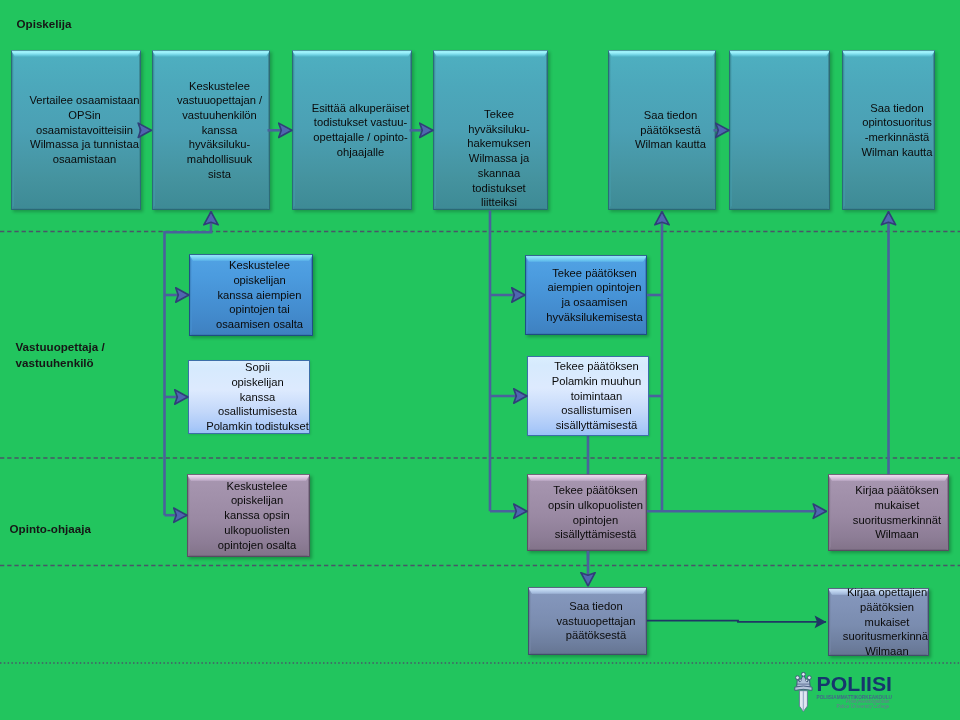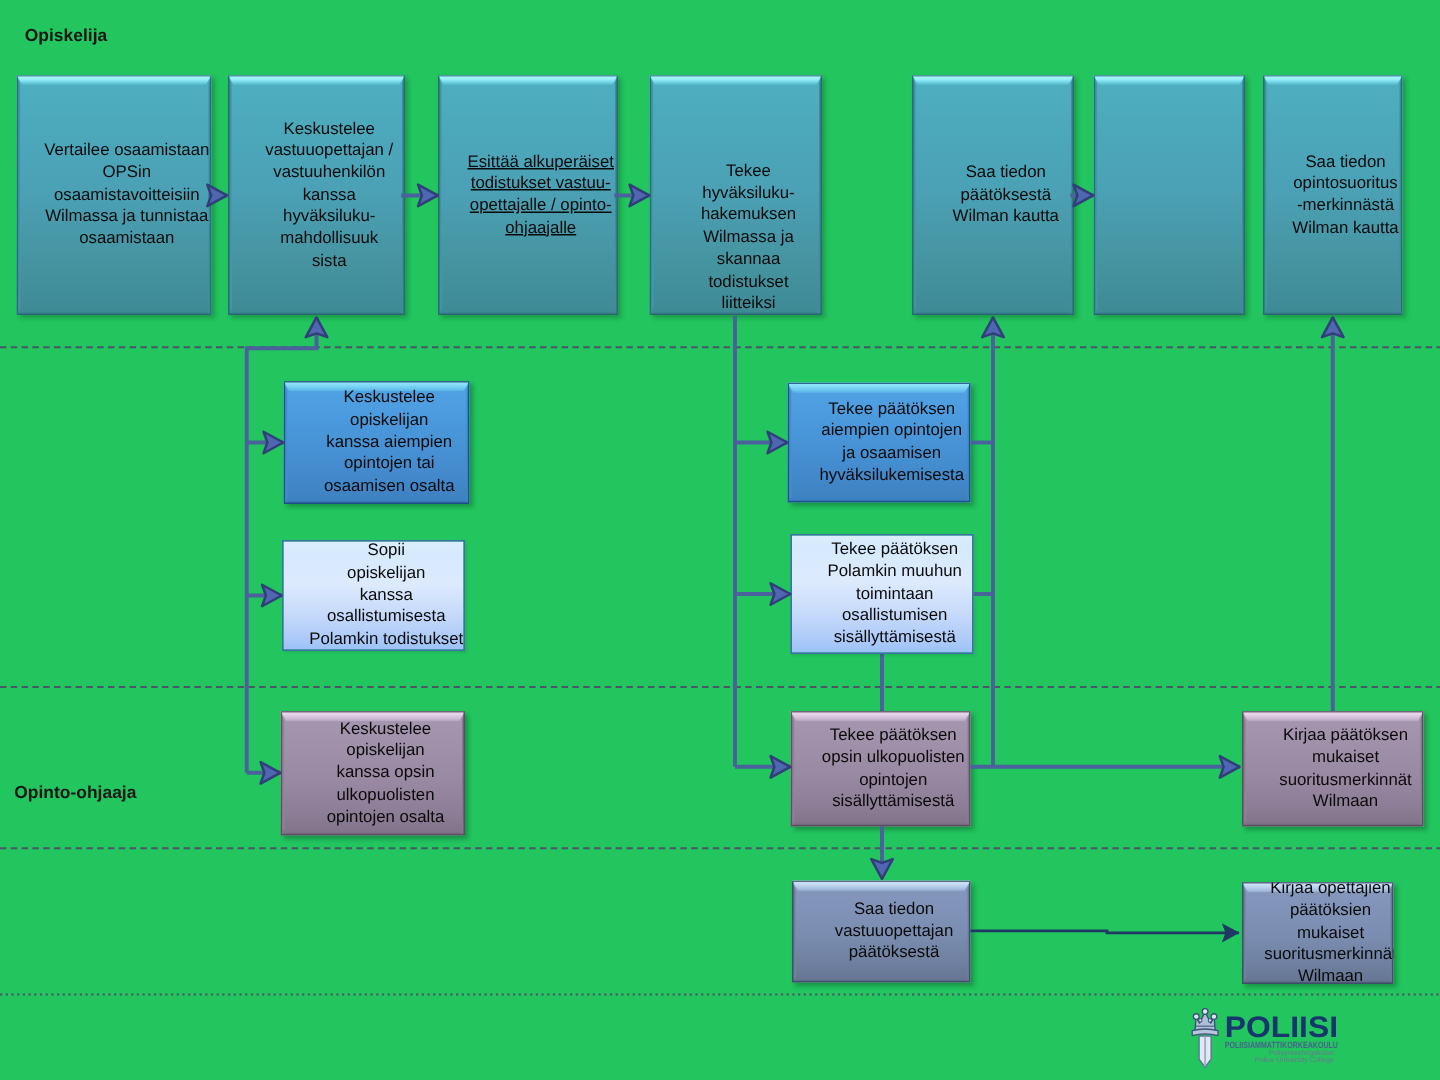--- a/index.html
+++ b/index.html
@@ -133,20 +133,22 @@
 
       <path marker-end="url(#ah)" d="M588,551 L588,586"></path>
     </g>
     <g stroke="#1f3864" stroke-width="1.9" fill="none">
 
       <path marker-end="url(#ah2)" d="M647,620.6 L738,620.6 L738,621.9 L826,621.9"></path>
     </g>
     </svg>
 
   <div class="lane-label" style="left:16.5px;top:15.8px;">Opiskelija</div>
+  <div class="lane-label" style="left:15.5px;top:338.9px;">Vastuuopettaja /
+vastuuhenkilö</div>
   <div class="lane-label" style="left:9.5px;top:521px;">Opinto-ohjaaja</div>
 
   <div class="node teal" style="left:11px;top:50px;width:130px;height:160px;">
       <span>Vertailee osaamistaan
 OPSin
 osaamistavoitteisiin
 Wilmassa ja tunnistaa
 osaamistaan</span>
       <div class="bev bev-t"></div>
       <div class="bev bev-b"></div>
@@ -161,21 +163,21 @@
 kanssa
 hyväksiluku-
 mahdollisuuk
 sista</span>
       <div class="bev bev-t"></div>
       <div class="bev bev-b"></div>
       <div class="bev bev-l"></div>
       <div class="bev bev-r"></div>
       <div class="edge"></div>
     </div>
-  <div class="node teal" style="left:292px;top:50px;width:120px;height:160px;text-decoration:underline;">
+  <div class="node teal" style="left:292px;top:50px;width:120px;height:160px;">
       <span>Esittää alkuperäiset
 todistukset vastuu-
 opettajalle / opinto-
 ohjaajalle</span>
       <div class="bev bev-t"></div>
       <div class="bev bev-b"></div>
       <div class="bev bev-l"></div>
       <div class="bev bev-r"></div>
       <div class="edge"></div>
     </div>

